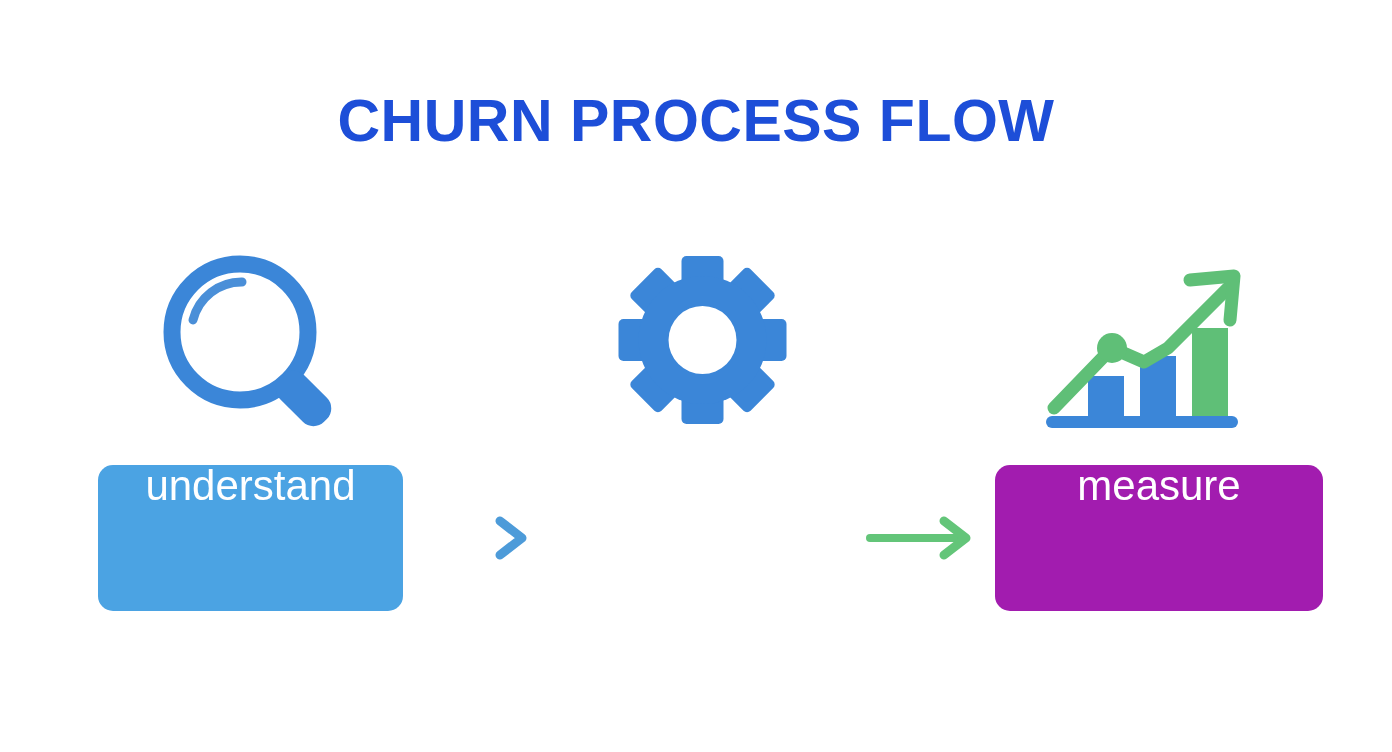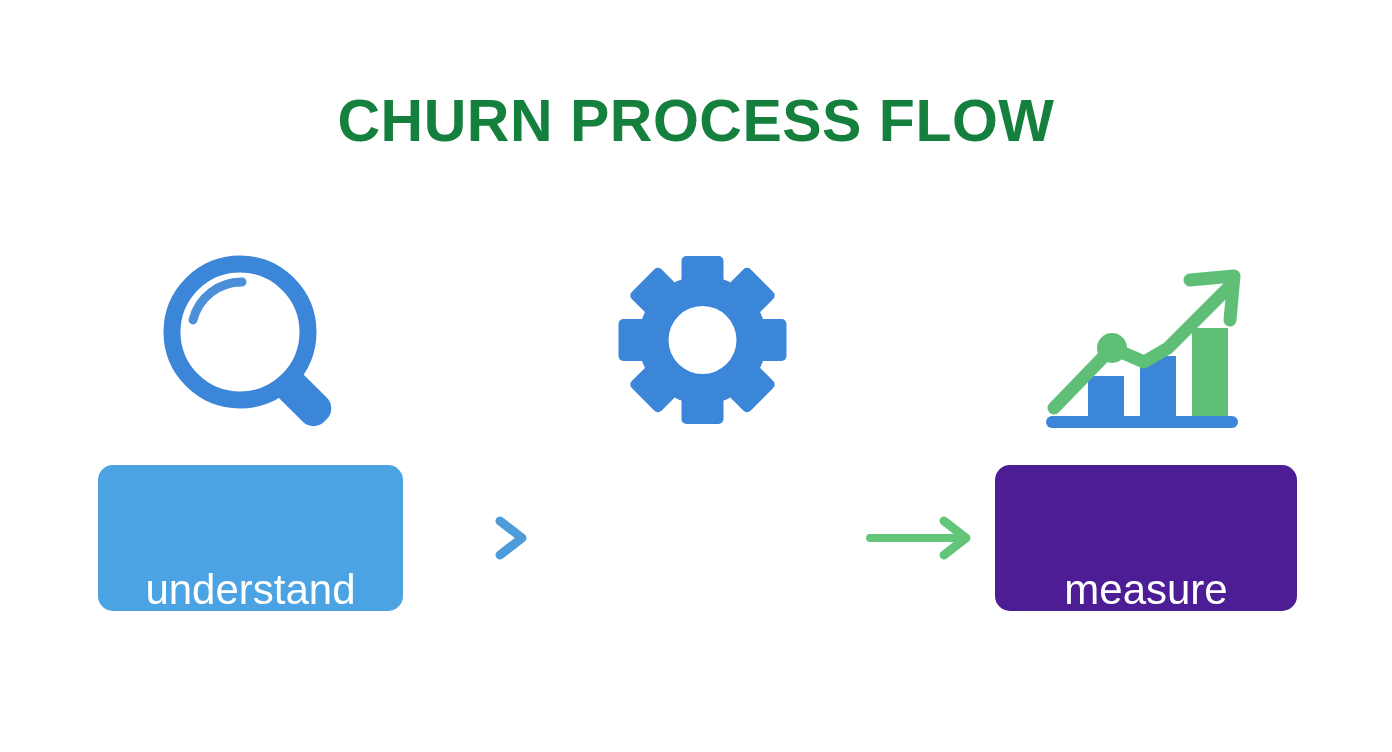--- a/index.html
+++ b/index.html
@@ -22,58 +22,58 @@
   
   #diagram-title {
     position: absolute;
     left: 0;
     top: 92px;
     width: 1392px;
     text-align: center;
     font-size: 59px;
     font-weight: bold;
     letter-spacing: 0.5px;
-    color: #15803d;
+    color: #1d4ed8;
     font-family: "Liberation Sans", sans-serif;
     white-space: nowrap;
     line-height: 1;
   }
 
   
   .icon-slot {
     position: absolute;
     display: block;
   }
   #icon-understand { left: 150px; top: 250px; width: 220px; height: 200px; }
   #icon-act        { left: 605px; top: 250px; width: 195px; height: 180px; }
   #icon-measure    { left: 1040px; top: 250px; width: 210px; height: 185px; }
 
   
   .step-box {
     position: absolute;
     border-radius: 15px;
     display: flex;
-    align-items: flex-end;
+    align-items: flex-start;
     justify-content: center;
     box-sizing: border-box;
     top: 465px;
     height: 146px;
   }
   .step-label {
     color: #ffffff;
     font-size: 42px;
     font-weight: normal;
     font-family: "Liberation Sans", sans-serif;
     letter-spacing: 0px;
     line-height: 1;
     white-space: nowrap;
   }
   #step-box-understand { left: 98px;  width: 305px; background: #4ba3e3; }
   #step-box-act        { left: 552px; width: 300px; background: #63c579; }
-  #step-box-measure    { left: 995px; width: 302px; background: #4c1d95; }
+  #step-box-measure    { left: 995px; width: 328px; background: #a21caf; }
 
   
   .connector {
     position: absolute;
     top: 508px;
     width: 120px;
     height: 60px;
   }
   #connector-1 { left: 418px; }
   #connector-2 { left: 862px; }

